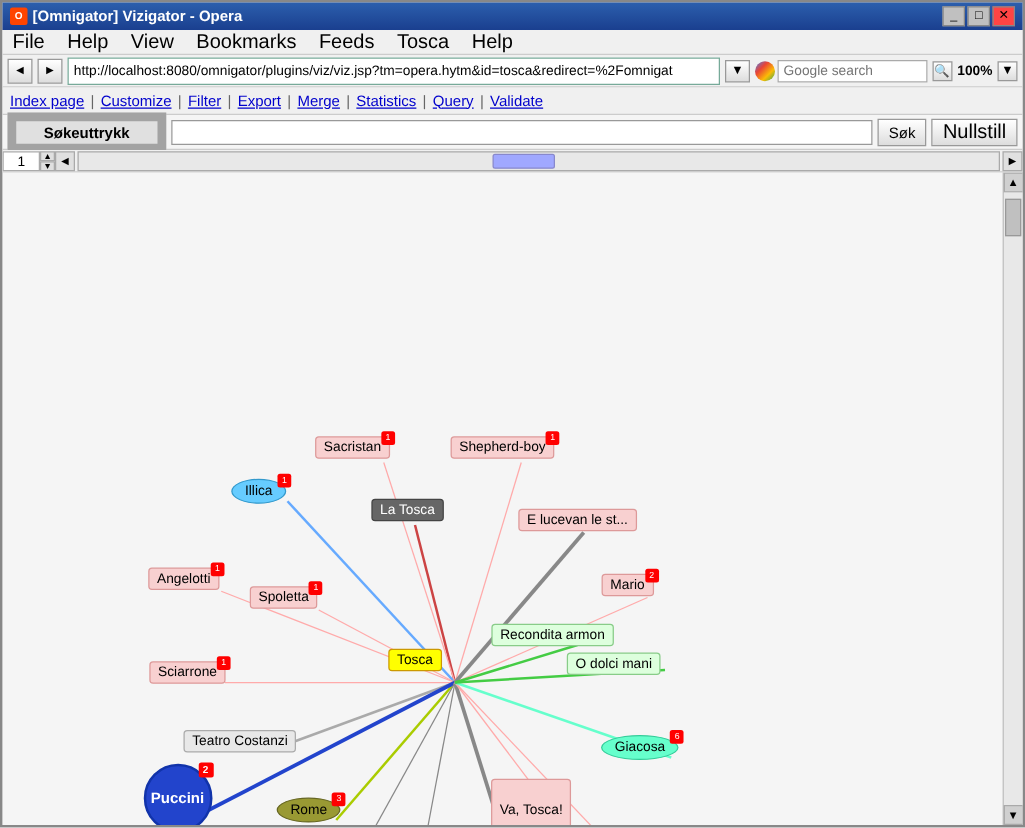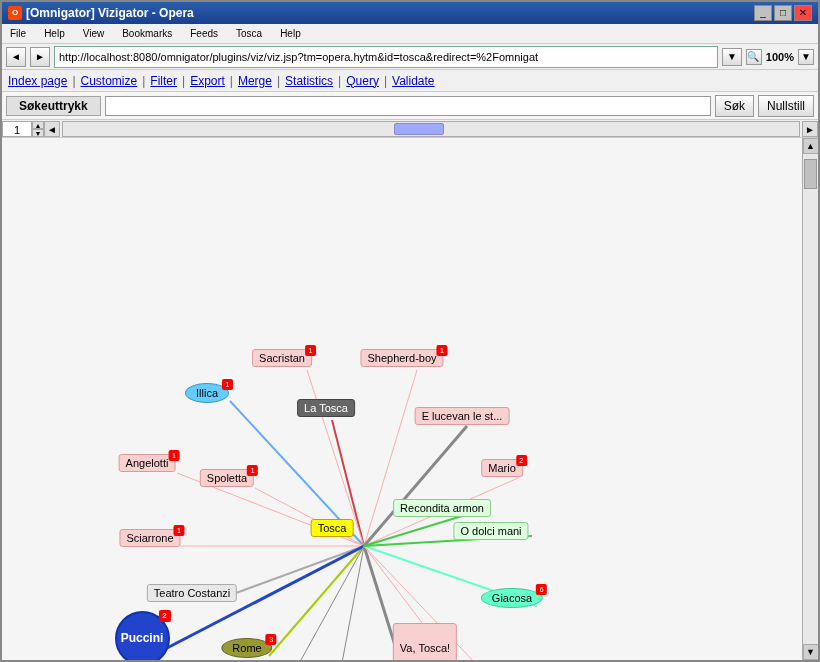--- a/index.html
+++ b/index.html
@@ -9,44 +9,44 @@
     .window { width: 820px; height: 662px; border: 2px solid #888; background: #f0f0f0; display: flex; flex-direction: column; }
     .title-bar { background: linear-gradient(to bottom, #2c5fad, #1a3f8f); color: white; padding: 3px 6px; display: flex; align-items: center; justify-content: space-between; height: 22px; }
     .title-bar-left { display: flex; align-items: center; gap: 4px; font-size: 12px; font-weight: bold; }
     .title-bar-icon { width: 14px; height: 14px; background: #ff4400; border-radius: 2px; display: inline-block; font-size: 8px; color: white; text-align: center; line-height: 14px; }
     .title-bar-controls { display: flex; gap: 2px; }
     .tb-btn { width: 18px; height: 16px; border: 1px solid #888; background: #c0c0c0; font-size: 10px; text-align: center; line-height: 14px; cursor: pointer; color: black; }
     .tb-btn.close { background: #ff4444; }
 
     
     .menu-bar { background: #f0f0f0; border-bottom: 1px solid #ccc; padding: 2px 4px; display: flex; gap: 10px; height: 20px; align-items: center; }
-    .menu-item { font-size: 10px; cursor: pointer; padding: 1px 4px; }
+    .menu-item { font-size: 16px; cursor: pointer; padding: 1px 4px; }
 
     
     .address-bar { background: #f0f0f0; border-bottom: 1px solid #ccc; padding: 2px 4px; display: flex; align-items: center; gap: 4px; height: 26px; }
     .nav-btn { width: 20px; height: 20px; background: linear-gradient(to bottom, #fff, #ddd); border: 1px solid #999; font-size: 10px; cursor: pointer; display: flex; align-items: center; justify-content: center; }
     .address-input { flex: 1; height: 22px; border: 1px solid #7a9; padding: 1px 4px; font-size: 11px; background: white; }
     .go-btn { width: 20px; height: 18px; background: linear-gradient(to bottom, #fff, #ddd); border: 1px solid #999; font-size: 10px; cursor: pointer; }
     .search-box-wrap { display: flex; align-items: center; gap: 2px; }
     .search-icon-g { width: 16px; height: 16px; border-radius: 50%; background: linear-gradient(135deg, #4285f4, #ea4335, #fbbc05, #34a853); display: inline-block; }
     .search-input { width: 120px; height: 18px; border: 1px solid #aaa; padding: 1px 4px; font-size: 11px; }
     .zoom-label { font-size: 11px; font-weight: bold; }
     .zoom-btn { width: 16px; height: 16px; background: linear-gradient(to bottom, #fff, #ddd); border: 1px solid #999; font-size: 10px; cursor: pointer; }
 
     
     .nav-links { background: #f0f0f0; border-bottom: 1px solid #ccc; padding: 3px 6px; display: flex; align-items: center; gap: 0; height: 22px; }
     .nav-link { color: #00c; text-decoration: underline; cursor: pointer; font-size: 12px; }
     .nav-sep { margin: 0 5px; color: #666; }
 
     
     .search-bar { background: #f5f5f5; border-bottom: 1px solid #ccc; padding: 2px 4px; display: flex; align-items: center; gap: 4px; height: 28px; }
-    .search-label { font-size: 12px; font-weight: bold; background: #e0e0e0; padding: 2px 12px; border: 1px solid #a3a3a3; }
+    .search-label { font-size: 12px; font-weight: bold; background: #e0e0e0; padding: 2px 22px; border: 7px solid #a3a3a3; }
     .search-field { flex: 1; height: 20px; border: 1px solid #999; background: white; }
     .sok-btn { height: 22px; padding: 0 8px; background: linear-gradient(to bottom, #fff, #ddd); border: 1px solid #999; font-size: 12px; cursor: pointer; }
-    .nullstill-btn { height: 22px; padding: 0 8px; background: linear-gradient(to bottom, #fff, #ddd); border: 1px solid #999; font-size: 12px; cursor: pointer; }
+    .nullstill-btn { height: 22px; padding: 0 8px; background: linear-gradient(to bottom, #fff, #ddd); border: 1px solid #999; font-size: 16px; cursor: pointer; }
 
     
     .scroll-row { background: #f0f0f0; border-bottom: 1px solid #ccc; display: flex; align-items: center; height: 18px; }
     .page-num { width: 30px; font-size: 11px; text-align: center; border: 1px solid #aaa; background: white; height: 16px; line-height: 16px; }
     .page-spin { display: flex; flex-direction: column; width: 12px; }
     .spin-btn { width: 12px; height: 8px; background: #e0e0e0; border: 1px solid #aaa; font-size: 7px; text-align: center; cursor: pointer; line-height: 7px; }
     .horiz-scroll { flex: 1; height: 16px; background: #e8e8e8; border: 1px solid #aaa; margin: 0 2px; position: relative; overflow: hidden; }
     .horiz-thumb { position: absolute; top: 1px; left: 45%; width: 50px; height: 12px; background: #a0a8ff; border: 1px solid #8888cc; border-radius: 2px; }
     .scroll-arrow { width: 16px; height: 16px; background: #e0e0e0; border: 1px solid #aaa; font-size: 10px; text-align: center; line-height: 16px; cursor: pointer; }
 
@@ -86,20 +86,24 @@
     <span class="menu-item">Feeds</span>
     <span class="menu-item">Tosca</span>
     <span class="menu-item">Help</span>
   </div>
 
   <div class="address-bar">
     <button class="nav-btn">◄</button>
     <button class="nav-btn">►</button>
     <input class="address-input" type="text" value="http://localhost:8080/omnigator/plugins/viz/viz.jsp?tm=opera.hytm&amp;id=tosca&amp;redirect=%2Fomnigat" style="">
     <button class="go-btn">▼</button>
+    <div class="search-box-wrap">
+      <span class="search-icon-g"></span>
+      <input class="search-input" type="text" placeholder="Google search" style="">
+    </div>
     <button class="zoom-btn">🔍</button>
     <span class="zoom-label">100%</span>
     <button class="zoom-btn">▼</button>
   </div>
 
   <div class="nav-links">
     <a class="nav-link">Index page</a>
     <span class="nav-sep">|</span>
     <a class="nav-link">Customize</a>
     <span class="nav-sep">|</span>

